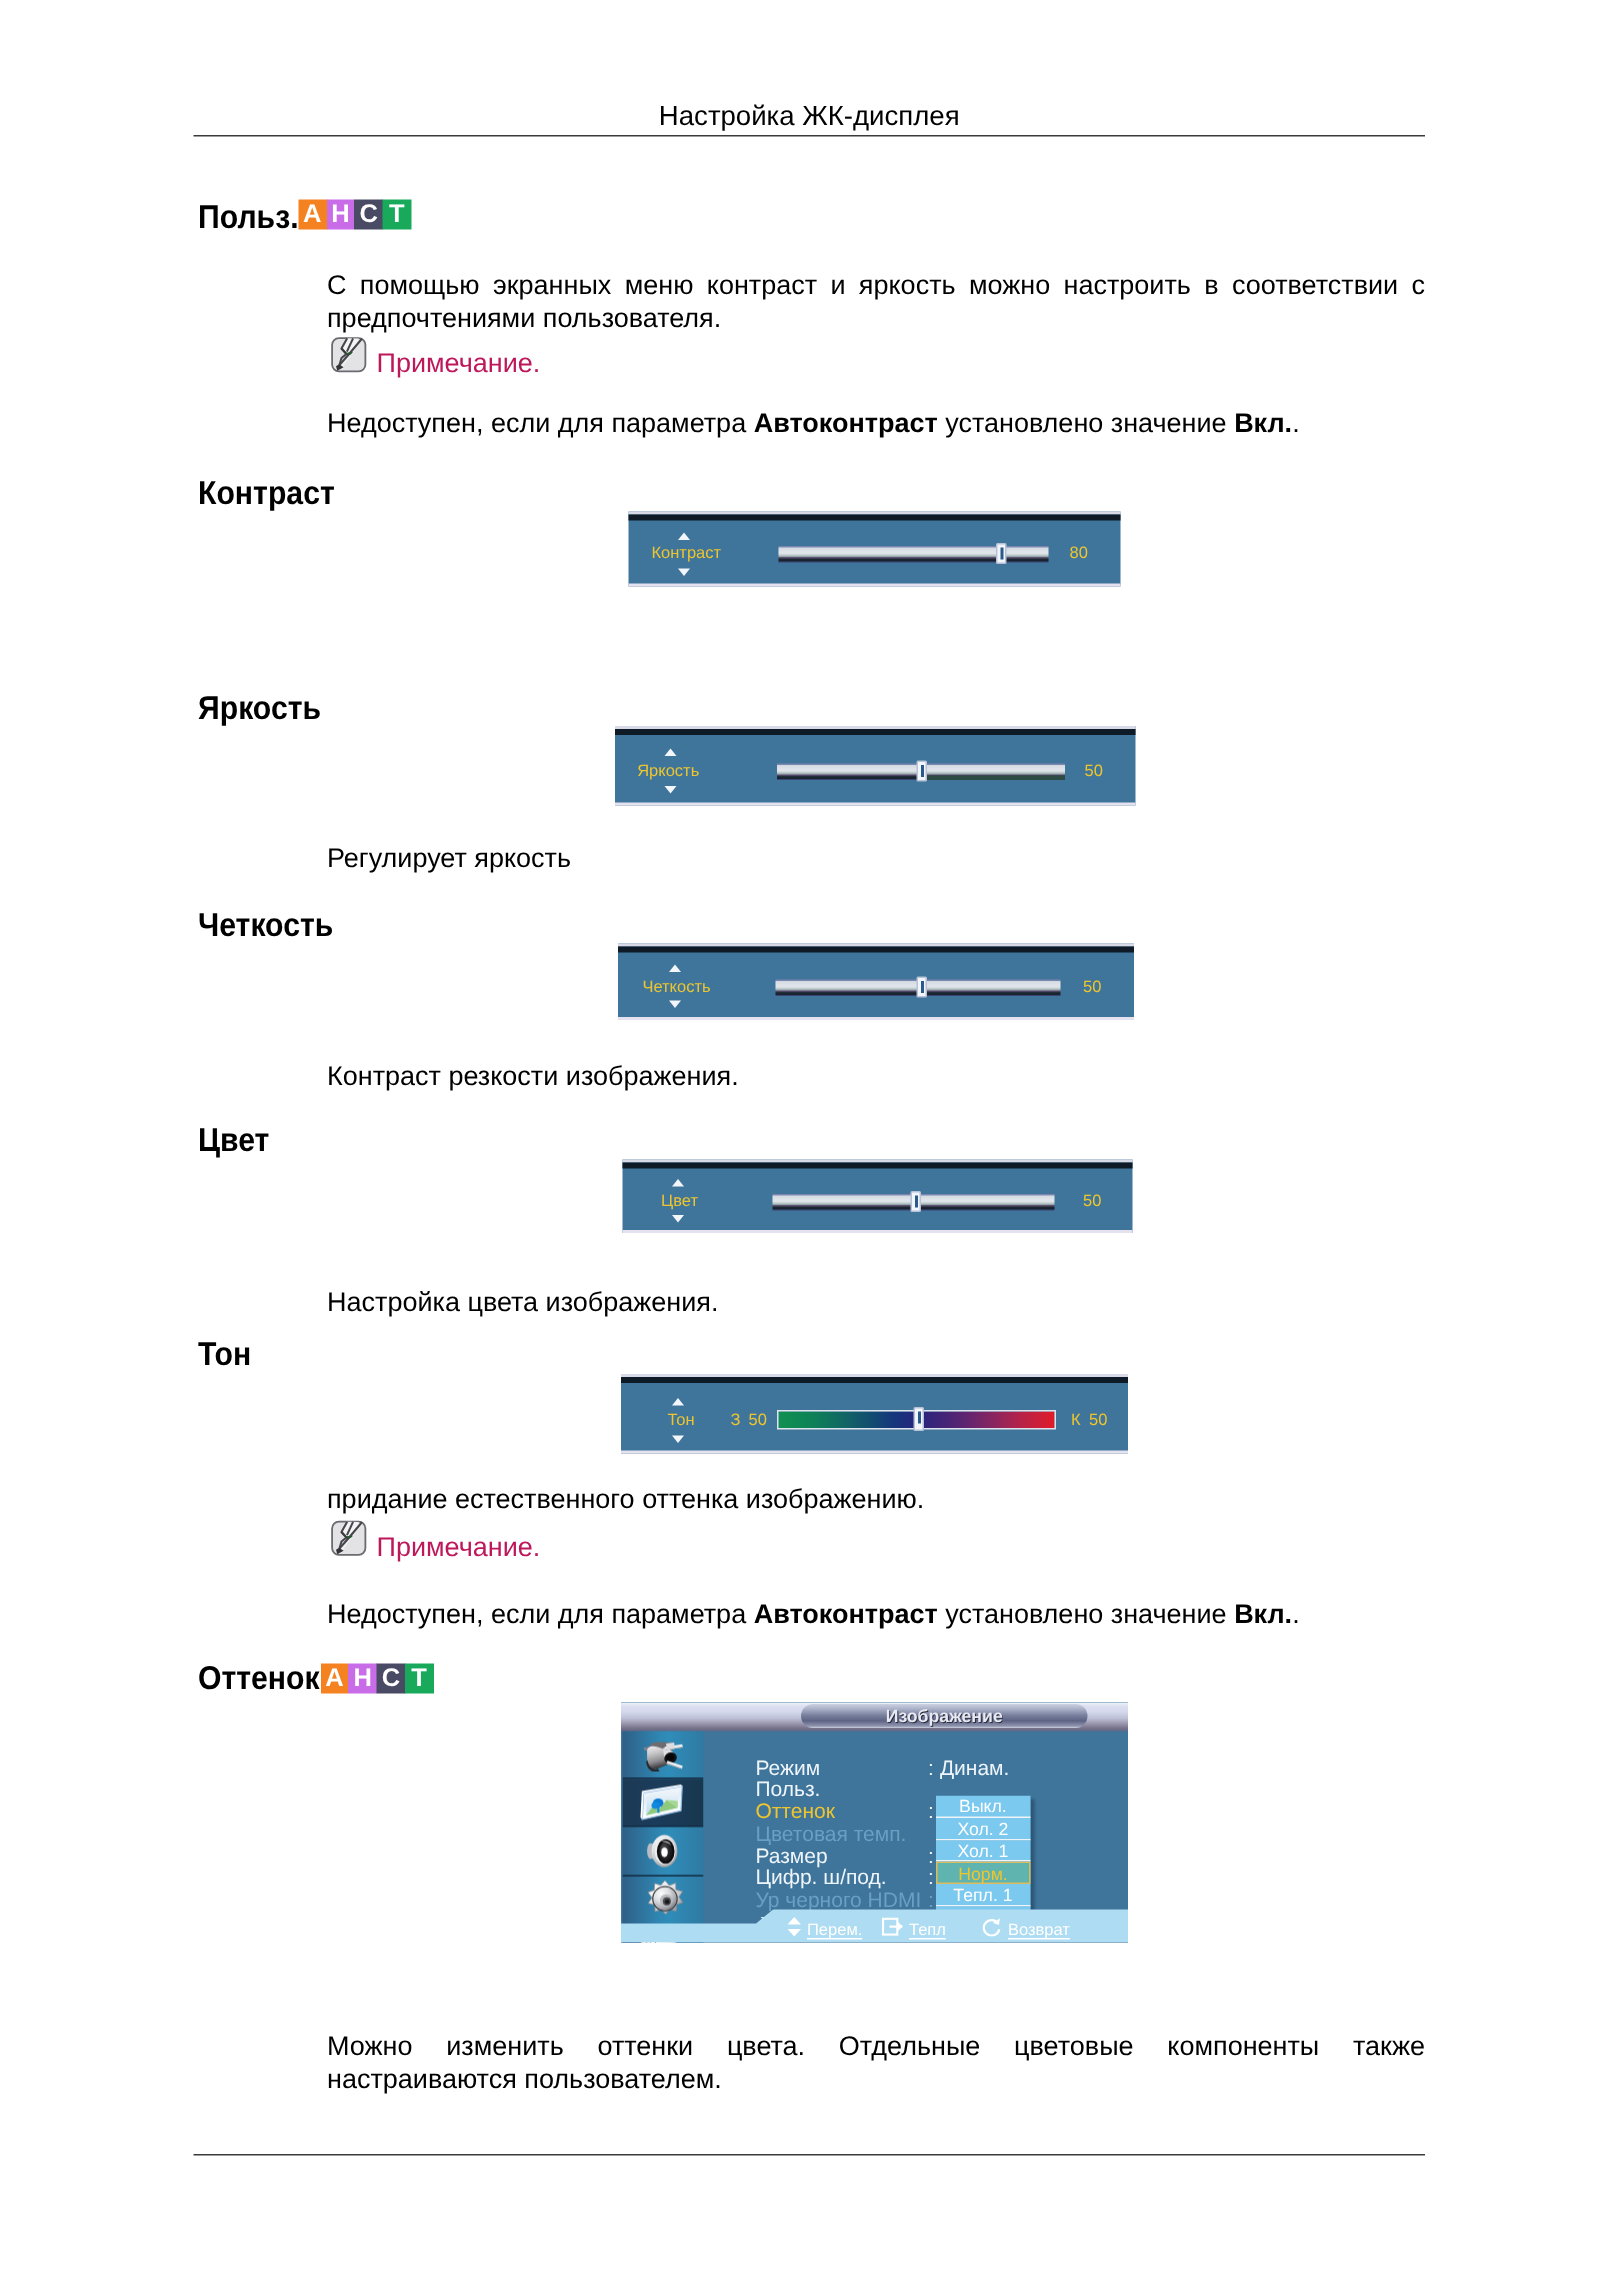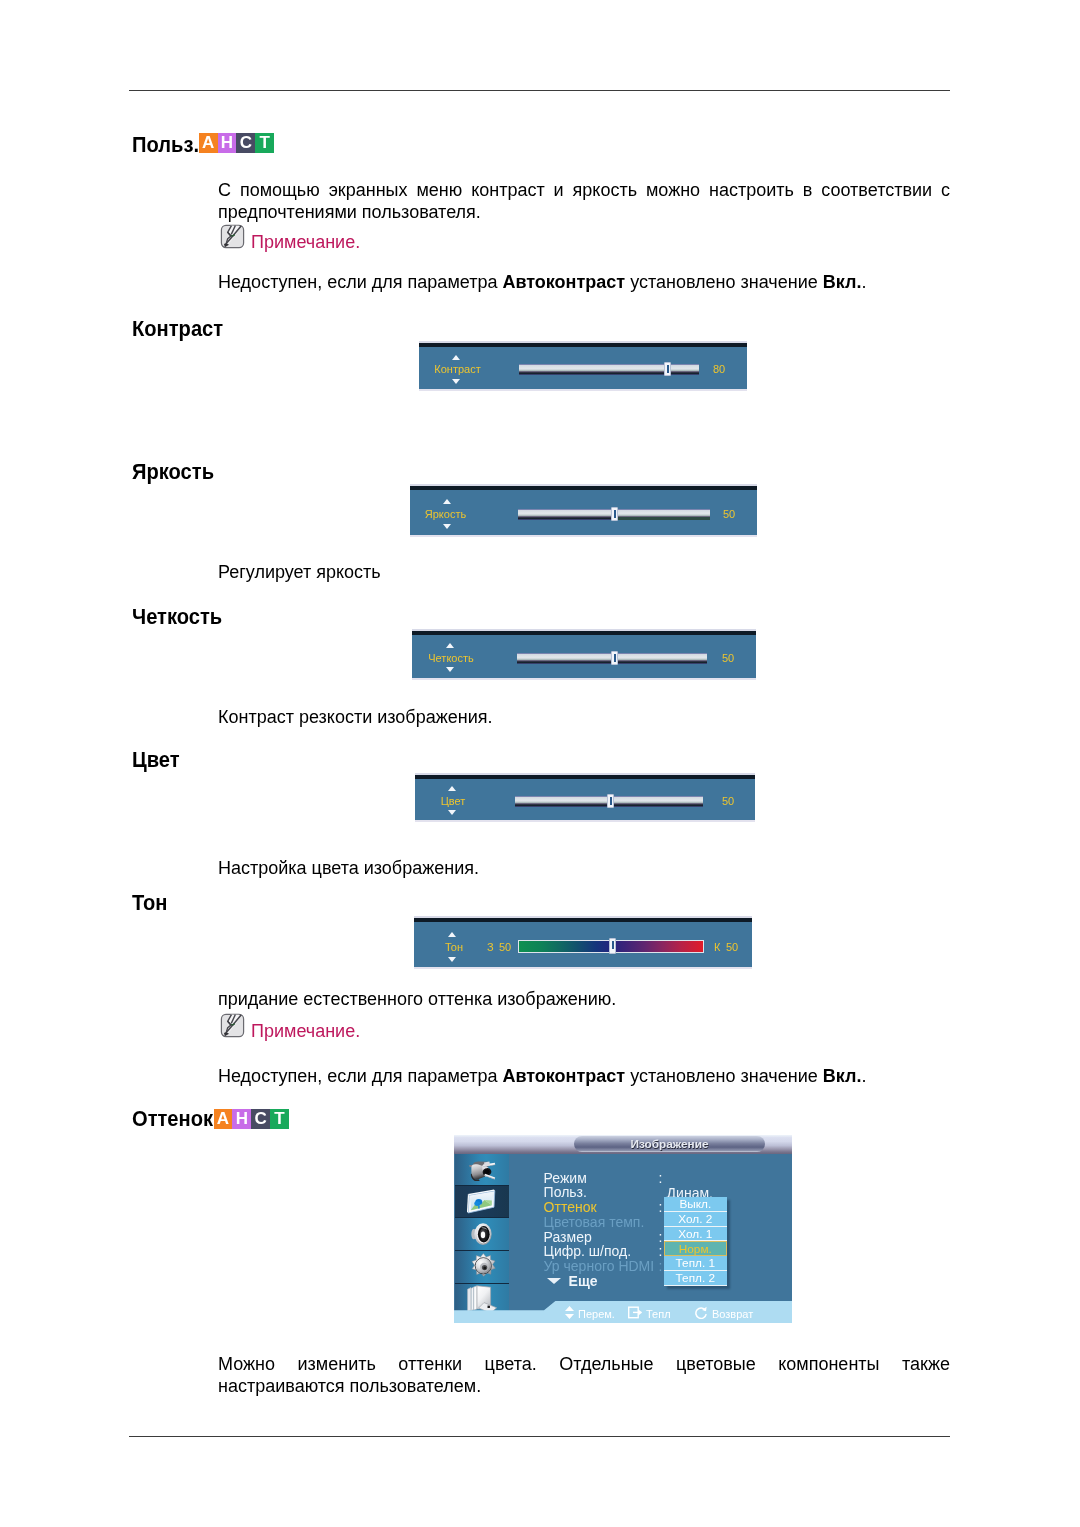--- a/index.html
+++ b/index.html
@@ -70,66 +70,67 @@
   .track .fillg{position:absolute;bottom:0px;height:3px;background:#2d4a43;}
   .knob{position:absolute;width:7px;height:14px;background:#f2f5fa;
         border:1px solid #b7c2d6;border-radius:1px;box-sizing:border-box;}
   .knob i{position:absolute;left:2px;top:2px;width:1.6px;height:8px;background:#2a5a8c;display:block;}
 
   
   .ttrack{position:absolute;height:13px;box-sizing:border-box;border:1px solid #dfe4ec;
           background:linear-gradient(to right,#0f9050 0%,#0e8257 12%,#116a62 22%,#12506e 32%,#15357c 42%,#24257e 50%,#3d2478 58%,#5f2570 68%,#8a2560 78%,#b62248 88%,#e01b29 100%);}
 
   
-  .menu{position:absolute;left:414px;top:1135px;width:338px;height:188px;
-        box-sizing:border-box;background:#40759b;overflow:hidden;margin-left:40px;}
+  .menu{position:absolute;left:414px;top:1135px;width:338px;height:160px;
+        box-sizing:border-box;background:#40759b;overflow:hidden;}
   .menu-titlebar{position:absolute;left:0;top:0;right:0;height:19px;
         background:linear-gradient(to bottom,#eef4fa 0%,#dbdff0 14%,#d4d8eb 34%,#bcbfd6 56%,#9a97ae 74%,#77738c 90%,#6a6780 100%);}
   .menu-titlepill{position:absolute;left:120px;top:0.7px;width:191px;height:16px;
         border-radius:9px;
         background:linear-gradient(to bottom,#cdd2e2 0%,#a7aec6 22%,#787e9c 48%,#5d6384 70%,#8f95ae 92%,#cfd4e2 100%);
         color:#e7eaf2;font-size:11.8px;font-weight:bold;text-align:center;line-height:16px;
         text-shadow:0.6px 0.6px 0 #2a2c3a;}
   .menu-body{position:absolute;left:0;top:19px;right:0;bottom:0;background:#40759b;}
   .menu-icons{position:absolute;left:1.2px;top:18.2px;width:54px;height:166px;
         background:linear-gradient(to right,#2e5f85 0%,#2f87b4 46%,#2f8cb8 58%,#2f7aa3 100%);
         overflow:hidden;}
   .menu-icon-cell{position:relative;height:32.6px;box-sizing:border-box;
         border-bottom:1.2px solid #12293f;}
   .menu-icon-cell.sel{background:linear-gradient(to right,#1d3a55 0%,#1b3c5b 40%,#19374f 100%);}
   .menu-icon-cell svg{position:absolute;left:50%;top:50%;transform:translate(-50%,-50%);}
   .menu-rows{position:absolute;left:89.6px;top:34.6px;width:240px;}
   .mrow{position:relative;height:14.75px;font-size:14px;color:#eef5fb;white-space:nowrap;text-decoration:underline;}
   .mrow .lbl{position:absolute;left:0;top:0;}
   .mrow .cln{position:absolute;left:115px;top:0;}
-  .mrow .val{position:absolute;left:123px;top:15px;text-align:right;}
+  .mrow .val{position:absolute;left:123px;top:0;text-align:right;}
   .mrow.hl .lbl{color:#edc52f;}
   .mrow.dis .lbl,.mrow.dis .cln{color:#6a9fc3;}
   .mrow.more .lbl{left:25px;font-weight:bold;}
   .more-arrow{position:absolute;left:3px;top:5px;width:0;height:0;
         border-left:7px solid transparent;border-right:7px solid transparent;
         border-top:6px solid #e9f1f8;}
   .dropdown{position:absolute;left:210.3px;top:62.4px;width:63px;
         box-shadow:2.5px 2.5px 2px rgba(10,30,50,0.35);}
   .dopt{height:14.7px;background:#7cc9ef;color:#ffffff;font-size:11.8px;
         text-align:center;line-height:14.2px;box-sizing:border-box;
         border-bottom:1px solid #eef4f7;white-space:nowrap;
         text-indent:-1px;}
   .dopt.sel{background:#5fb4b0;color:#edc52f;border:1px solid #dbbd5e;}
   .menu-footer{position:absolute;left:0;right:0;bottom:0;height:22.5px;
         background:#aedcf2;color:#ffffff;font-size:11.5px;
         clip-path:polygon(0 9.8px, 90px 9.8px, 102px 0, 338px 0, 338px 22.5px, 0 22.5px);}
-  .mf-item{position:absolute;white-space:nowrap;font-size:11px;}
+  .mf-item{position:absolute;white-space:nowrap;font-size:11px;text-decoration:underline;}
   .mf-item .lab{margin-left:4px;vertical-align:1.5px;}
 </style>
 </head>
 <body>
 
 <div class="page">
 
+  <div class="hdr">Настройка ЖК-дисплея</div>
   <div class="hdr-rule"></div>
   <div class="ftr-rule"></div>
 
   <div class="h1" style="top:134px">Польз.</div>
   <div class="badges" style="left:198.8px;top:132.9px"><span class="badge b-a">A</span><span class="badge b-h">H</span><span class="badge b-c">C</span><span class="badge b-t">T</span></div>
 
   <div class="p" style="top:180px">С помощью экранных меню контраст и яркость можно настроить в соответствии с предпочтениями пользователя.</div>
 
   <div class="note" style="top:232px">
     <span class="ni">

